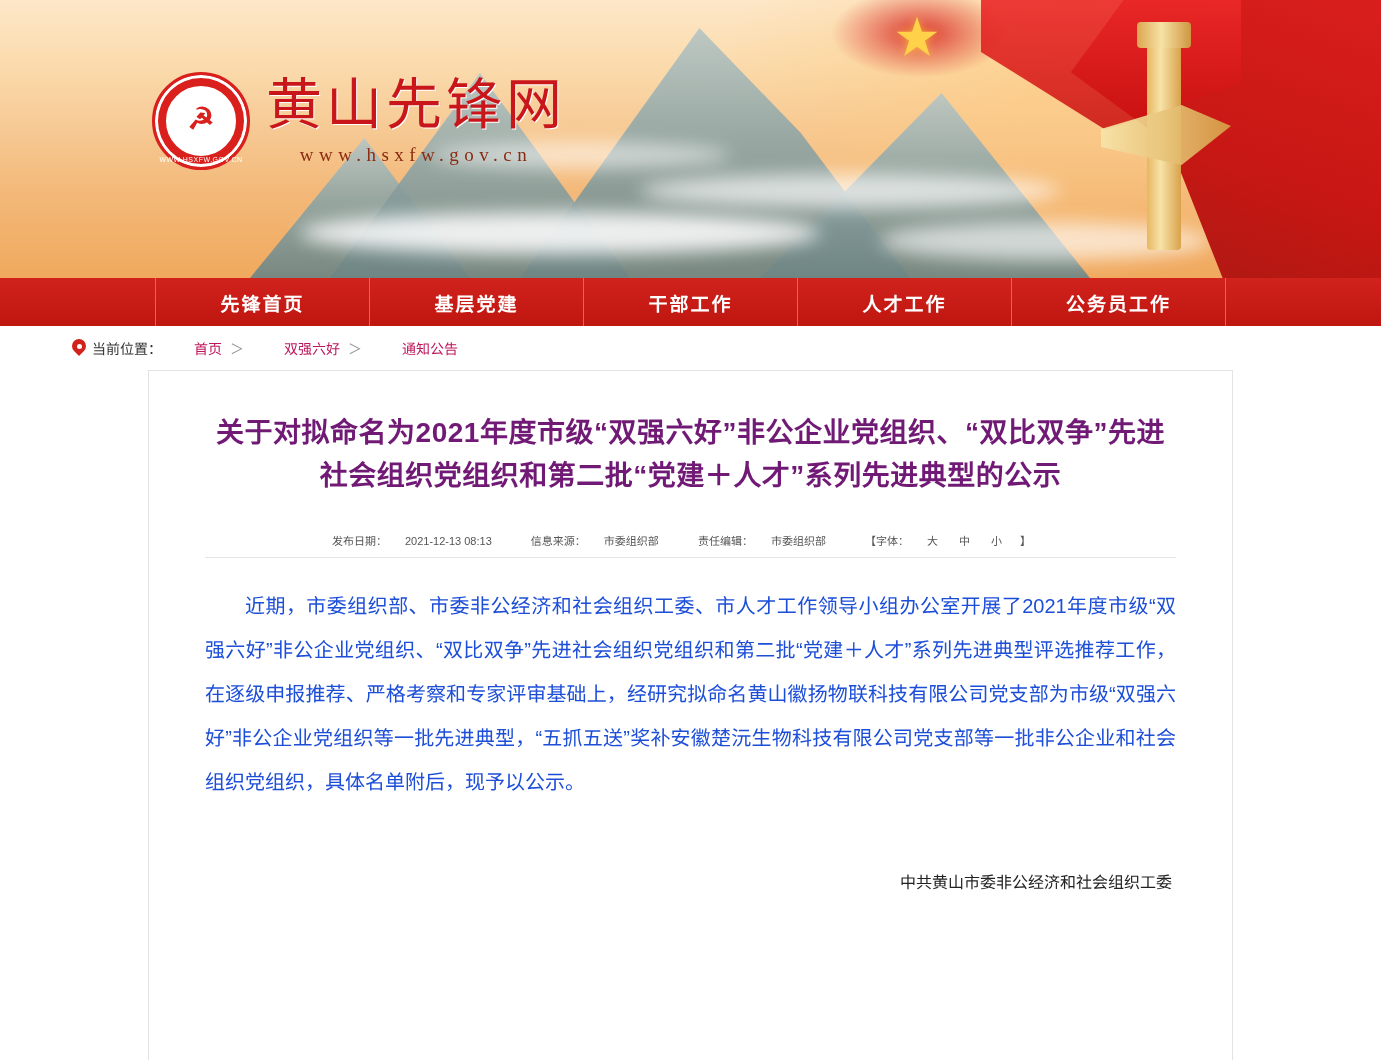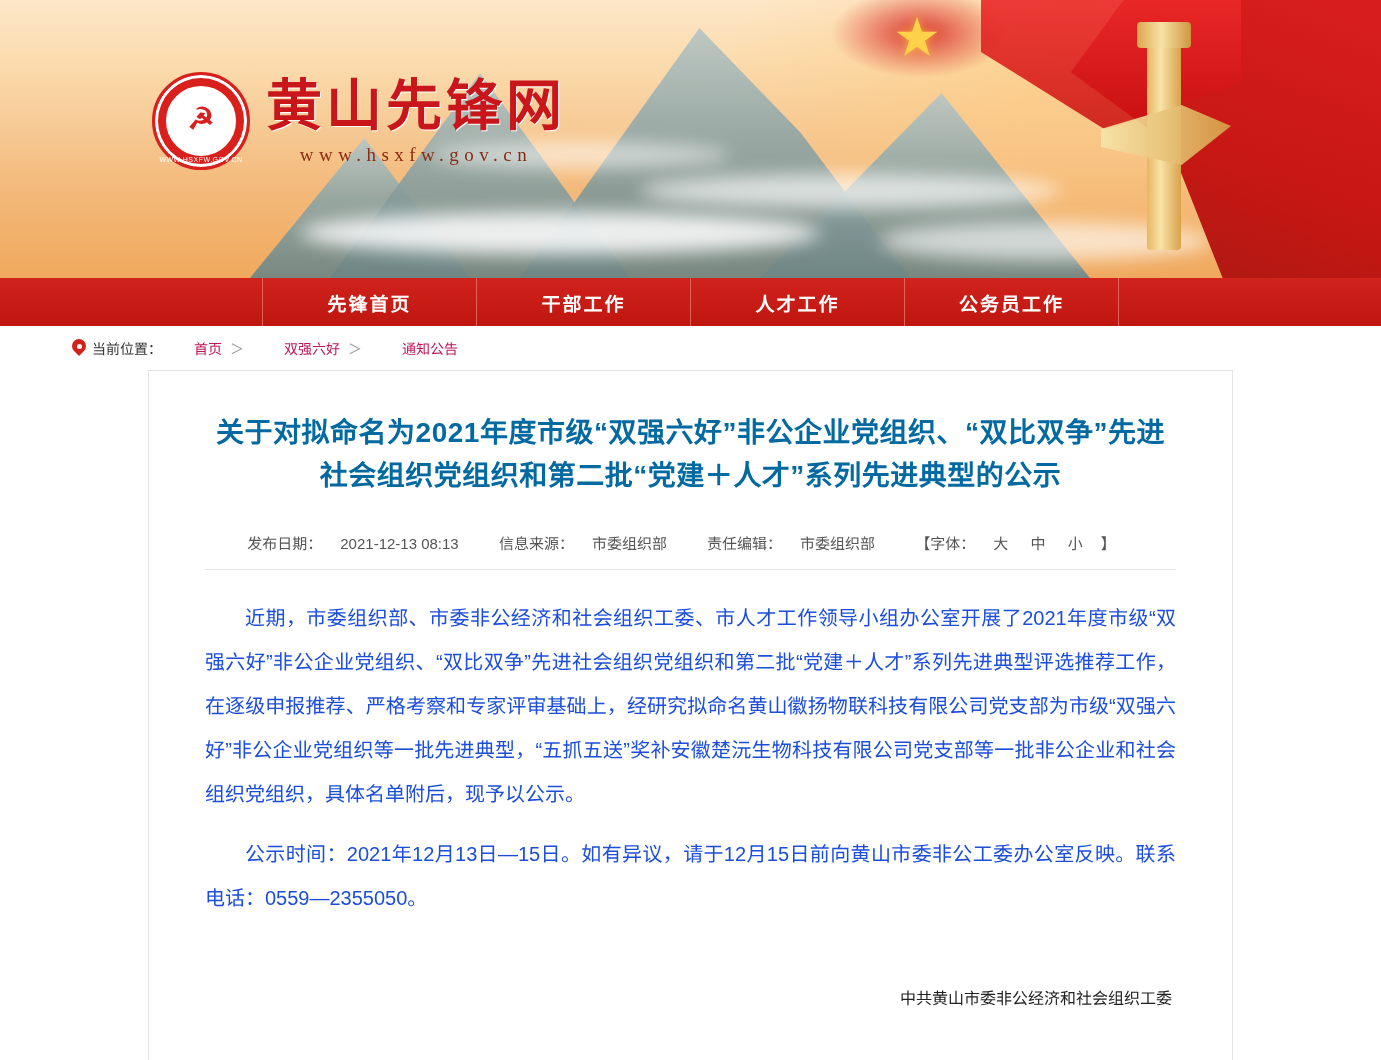--- a/index.html
+++ b/index.html
@@ -137,21 +137,21 @@
     text-align: center;
     font-size: 7px;
     color: #ffffff;
     letter-spacing: .5px;
   }
   .logo-text {
     margin-left: 16px;
   }
   .logo-title {
     font-family: "DejaVu Serif", "Liberation Serif", serif;
-    font-weight: bold;
+    font-weight: normal;
     font-size: 56px;
     color: #c9161a;
     letter-spacing: 4px;
     text-shadow: 1px 1px 0 #fff;
     line-height: 1.05;
   }
   .logo-url {
     margin-top: 10px;
     font-family: "Liberation Serif", serif;
     font-size: 19px;
@@ -238,31 +238,31 @@
     border-top: 1px solid #e3e3e3;
     min-height: 692px;
     padding: 34px 56px 40px 56px;
     box-sizing: border-box;
     background: #fff;
   }
   .art-title {
     text-align: center;
     font-size: 28px;
     font-weight: bold;
-    color: #0369a1;
+    color: #701a75;
     line-height: 1.55;
     letter-spacing: .5px;
     margin: 6px 0 0 0;
   }
   .art-meta {
     margin-top: 34px;
     text-align: center;
-    font-size: 15px;
+    font-size: 11px;
     color: #555;
-    padding-bottom: 16px;
+    padding-bottom: 9px;
     border-bottom: 1px solid #e5e5e5;
   }
   .art-meta span { margin-right: 18px; }
   .art-meta .fs-group { margin-right: 0; }
   .fs-link { cursor: pointer; }
 
   .art-body {
     margin-top: 26px;
     font-size: 20px;
     line-height: 2.2;
@@ -310,20 +310,21 @@
     <div class="logo-text">
       <div class="logo-title">黄山先锋网</div>
       <div class="logo-url">www.hsxfw.gov.cn</div>
     </div>
   </div>
 </div>
 
 <div class="nav">
   <div class="nav-inner">
     <div class="nav-item">先锋首页</div>
+    <div class="nav-item">基层党建</div>
     <div class="nav-item">干部工作</div>
     <div class="nav-item">人才工作</div>
     <div class="nav-item">公务员工作</div>
   </div>
 </div>
 
 <div class="crumb-bar">
   <span class="pin-icon"></span>
   <span class="crumb-label">当前位置：</span>
   <a class="crumb-link">首页</a>
@@ -340,21 +341,20 @@
 
     <div class="art-meta">
       <span><span>发布日期：</span><span>2021-12-13 08:13</span></span>
       <span><span>信息来源：</span><span>市委组织部</span></span>
       <span><span>责任编辑：</span><span>市委组织部</span></span>
       <span class="fs-group"><span>【字体：</span><span class="fs-link">大</span> <span class="fs-link">中</span> <span class="fs-link">小</span><span>】</span></span>
     </div>
 
     <div class="art-body">
       <p>近期，市委组织部、市委非公经济和社会组织工委、市人才工作领导小组办公室开展了2021年度市级“双强六好”非公企业党组织、“双比双争”先进社会组织党组织和第二批“党建＋人才”系列先进典型评选推荐工作，在逐级申报推荐、严格考察和专家评审基础上，经研究拟命名黄山徽扬物联科技有限公司党支部为市级“双强六好”非公企业党组织等一批先进典型，“五抓五送”奖补安徽楚沅生物科技有限公司党支部等一批非公企业和社会组织党组织，具体名单附后，现予以公示。</p>
-      <p>公示时间：2021年12月13日—15日。如有异议，请于12月15日前向黄山市委非公工委办公室反映。联系电话：0559—2355050。</p>
     </div>
 
     <div class="sign-block">
       <div>中共黄山市委非公经济和社会组织工委</div>
     </div>
 
   </div>
 </div>
 
 </body></html>

